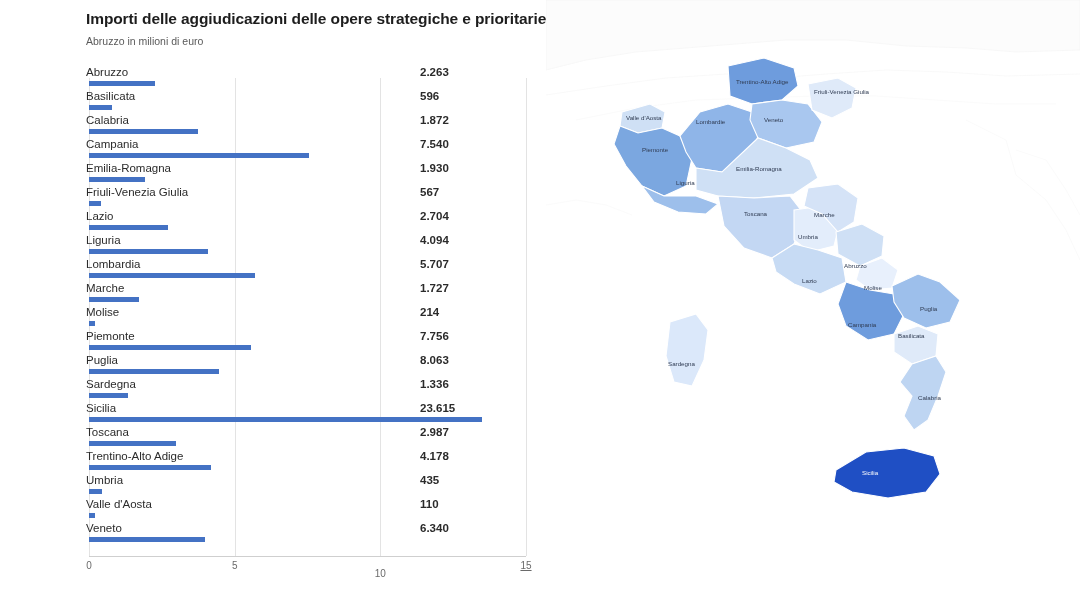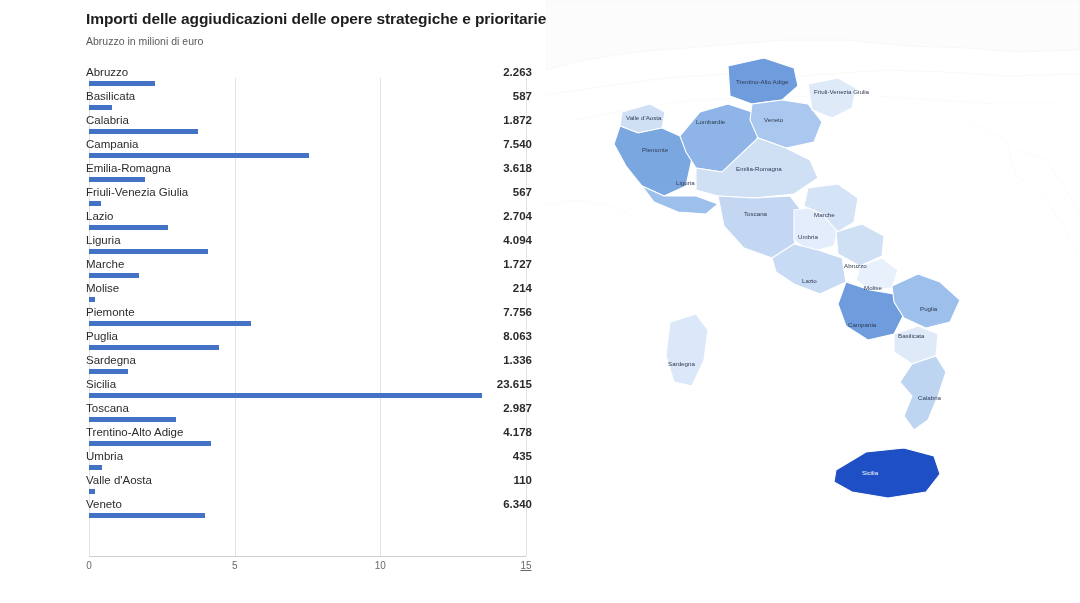--- a/index.html
+++ b/index.html
@@ -94,21 +94,20 @@
     font-size: 11.5px;
     color: #2b2b2b;
     white-space: nowrap;
   }
   .row .value {
     position: absolute;
     left: 420px;
     width: 112px;
     top: 0px;
     font-size: 11.5px;
-    text-align: right;
     color: #2b2b2b;
     font-weight: bold;
   }
   .row .bar {
     position: absolute;
     left: 89px;
     top: 15px;
     height: 5px;
     background: #4472c4;
   }
@@ -154,52 +153,57 @@
         <div class="gridline" style="left: 526px;"></div>
       </div>
     <div class="rows" id="rows">
         <div class="row">
           <div class="label">Abruzzo</div>
           <div class="value">2.263</div>
           <div class="bar" style="width: 65.9287px; background: rgb(68, 114, 196);"></div>
         </div>
         <div class="row">
           <div class="label">Basilicata</div>
-          <div class="value">587</div>
+          <div class="value">596</div>
           <div class="bar" style="width: 23.4232px; background: rgb(68, 114, 196);"></div>
         </div>
         <div class="row">
           <div class="label">Calabria</div>
           <div class="value">1.872</div>
           <div class="bar" style="width: 108.696px; background: rgb(68, 114, 196);"></div>
         </div>
         <div class="row">
           <div class="label">Campania</div>
           <div class="value">7.540</div>
           <div class="bar" style="width: 219.665px; background: rgb(68, 114, 196);"></div>
         </div>
         <div class="row">
           <div class="label">Emilia-Romagna</div>
-          <div class="value">3.618</div>
+          <div class="value">1.930</div>
           <div class="bar" style="width: 56.2273px; background: rgb(68, 114, 196);"></div>
         </div>
         <div class="row">
           <div class="label">Friuli-Venezia Giulia</div>
           <div class="value">567</div>
           <div class="bar" style="width: 11.7699px; background: rgb(68, 114, 196);"></div>
         </div>
         <div class="row">
           <div class="label">Lazio</div>
           <div class="value">2.704</div>
           <div class="bar" style="width: 78.7765px; background: rgb(68, 114, 196);"></div>
         </div>
         <div class="row">
           <div class="label">Liguria</div>
           <div class="value">4.094</div>
           <div class="bar" style="width: 119.272px; background: rgb(68, 114, 196);"></div>
+        </div>
+        <div class="row">
+          <div class="label">Lombardia</div>
+          <div class="value">5.707</div>
+          <div class="bar" style="width: 166.264px; background: rgb(68, 114, 196);"></div>
         </div>
         <div class="row">
           <div class="label">Marche</div>
           <div class="value">1.727</div>
           <div class="bar" style="width: 50.3133px; background: rgb(68, 114, 196);"></div>
         </div>
         <div class="row">
           <div class="label">Molise</div>
           <div class="value">214</div>
           <div class="bar" style="width: 6.23453px; background: rgb(68, 114, 196);"></div>
@@ -247,21 +251,21 @@
         <div class="row">
           <div class="label">Veneto</div>
           <div class="value">6.340</div>
           <div class="bar" style="width: 116.446px; background: rgb(68, 114, 196);"></div>
         </div>
       </div>
     <div class="axis-base"></div>
     <div id="xticks">
         <div class="xtick" style="left: 89px;">0</div>
         <div class="xtick" style="left: 234.667px;">5</div>
-        <div class="xtick" style="left: 380.333px;">10</div>
+        <div class="xtick" style="left: 380.333px; margin-top: 8px;">10</div>
         <div class="xtick" style="left: 526px; text-decoration: underline;">15</div>
       </div>
   </div>
 
   <div class="map-wrap">
     <svg class="map-svg" width="534" height="603" viewBox="0 0 534 603">
       <rect x="0" y="0" width="534" height="603" fill="#ffffff"></rect>
 
       <g opacity="0.35">
         <path d="M0 70 L40 60 L90 52 L140 48 L190 44 L240 40 L300 40 L360 46 L420 48 L470 52 L534 50 L534 0 L0 0 Z" fill="#f7f7f7" stroke="#e2e2e2" stroke-width="0.7"></path>

